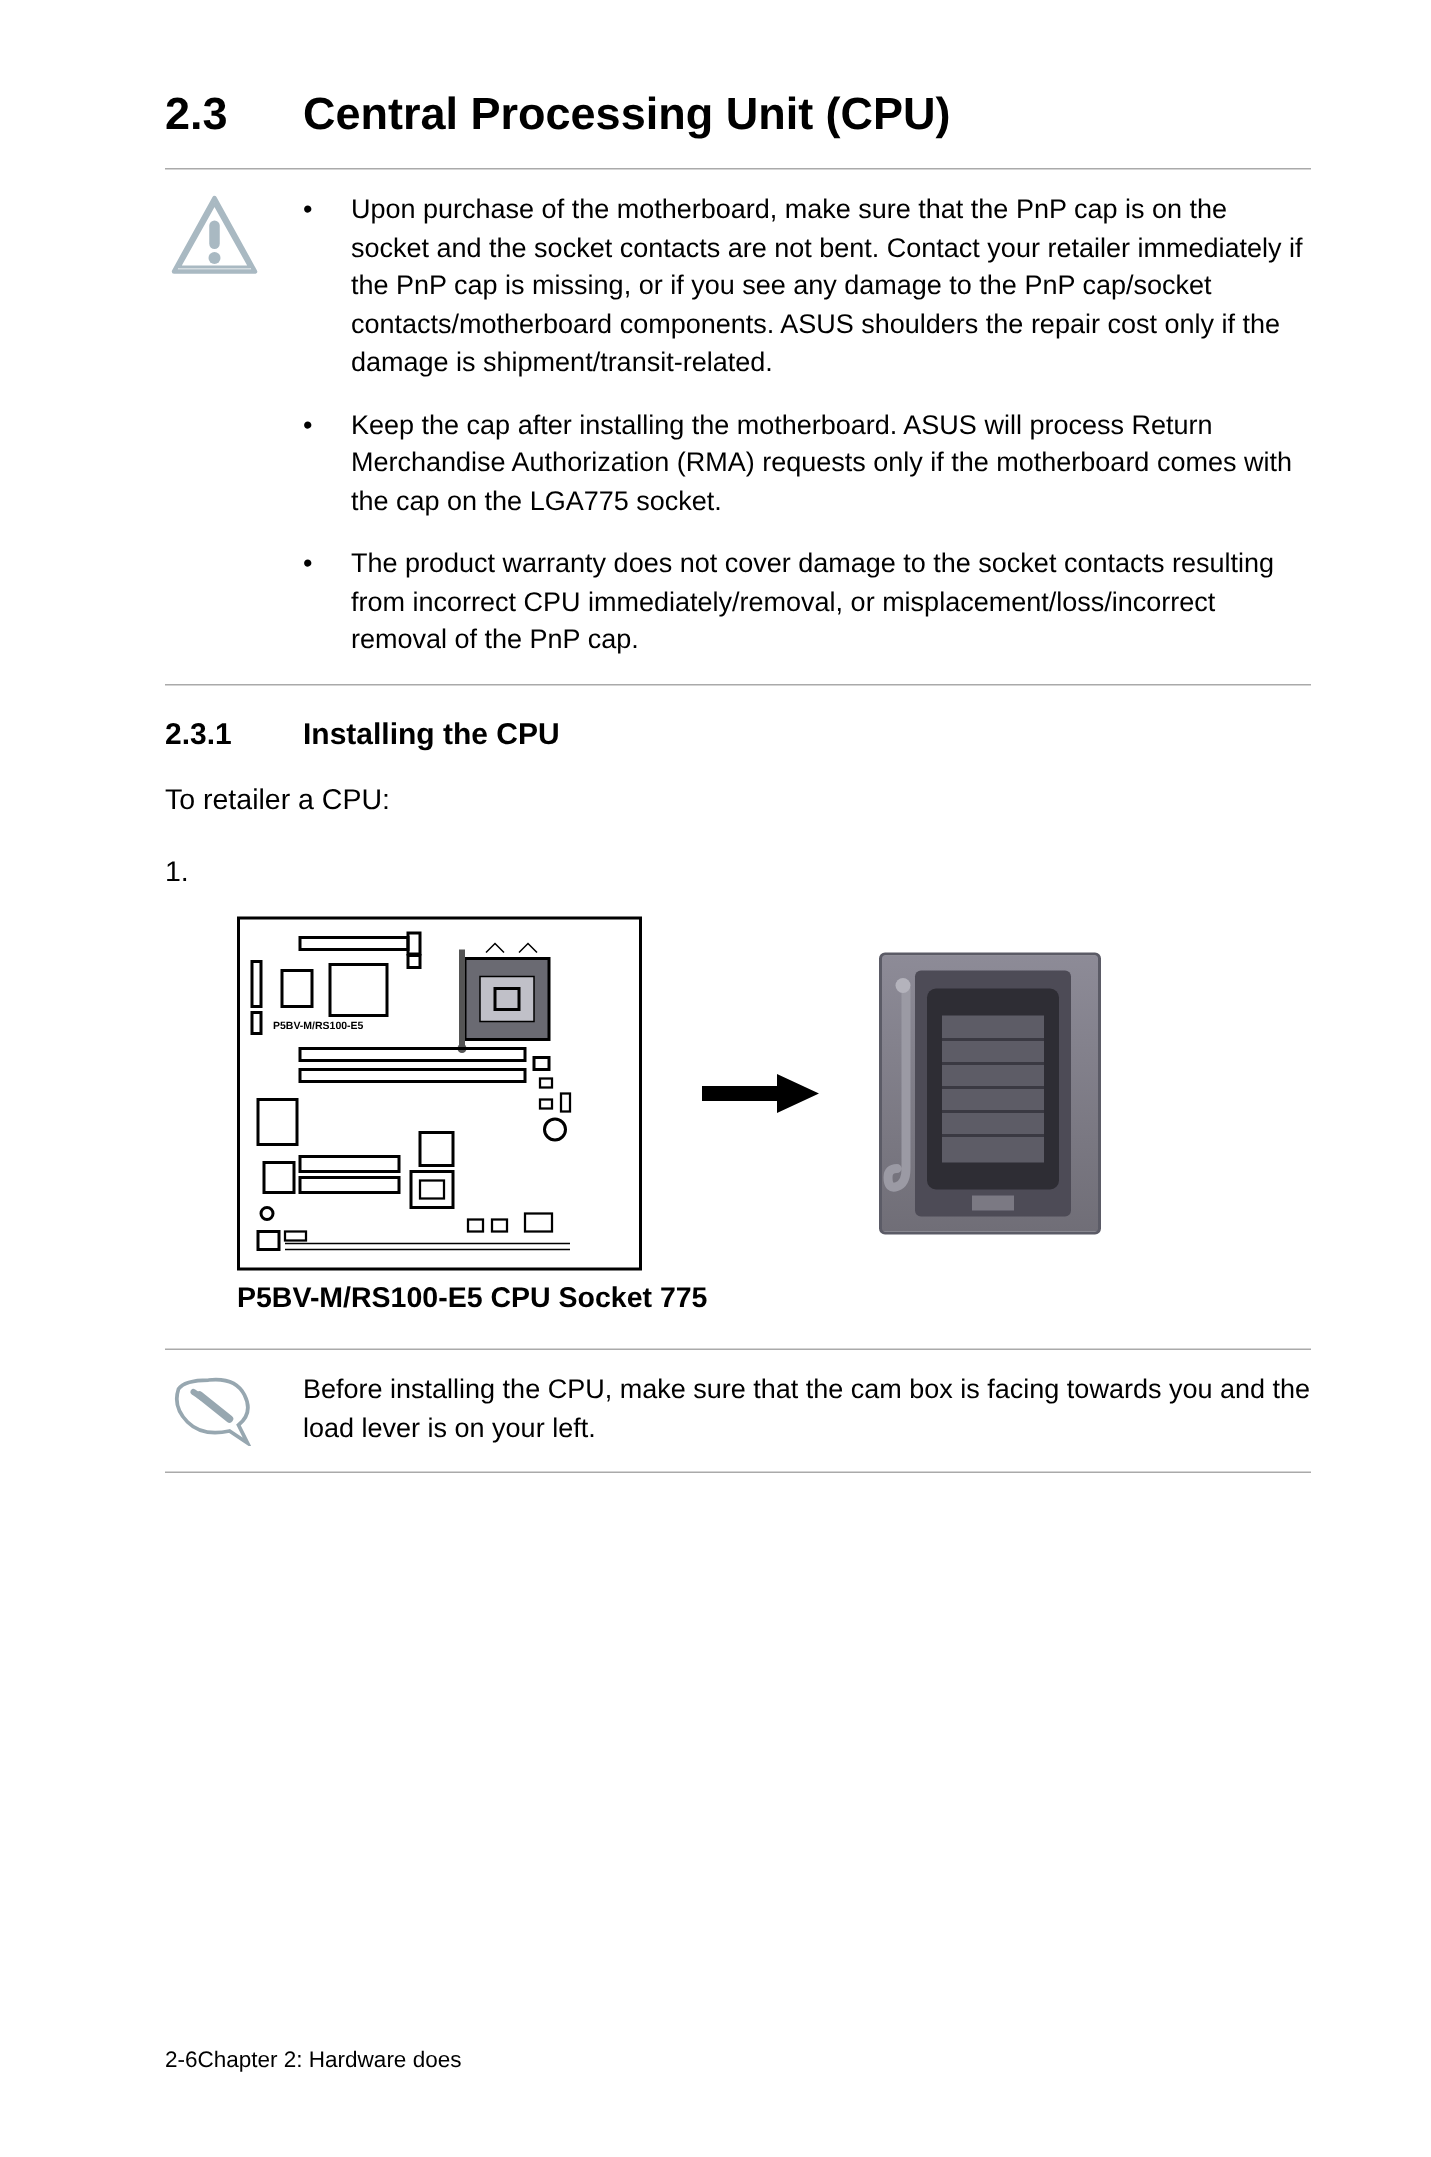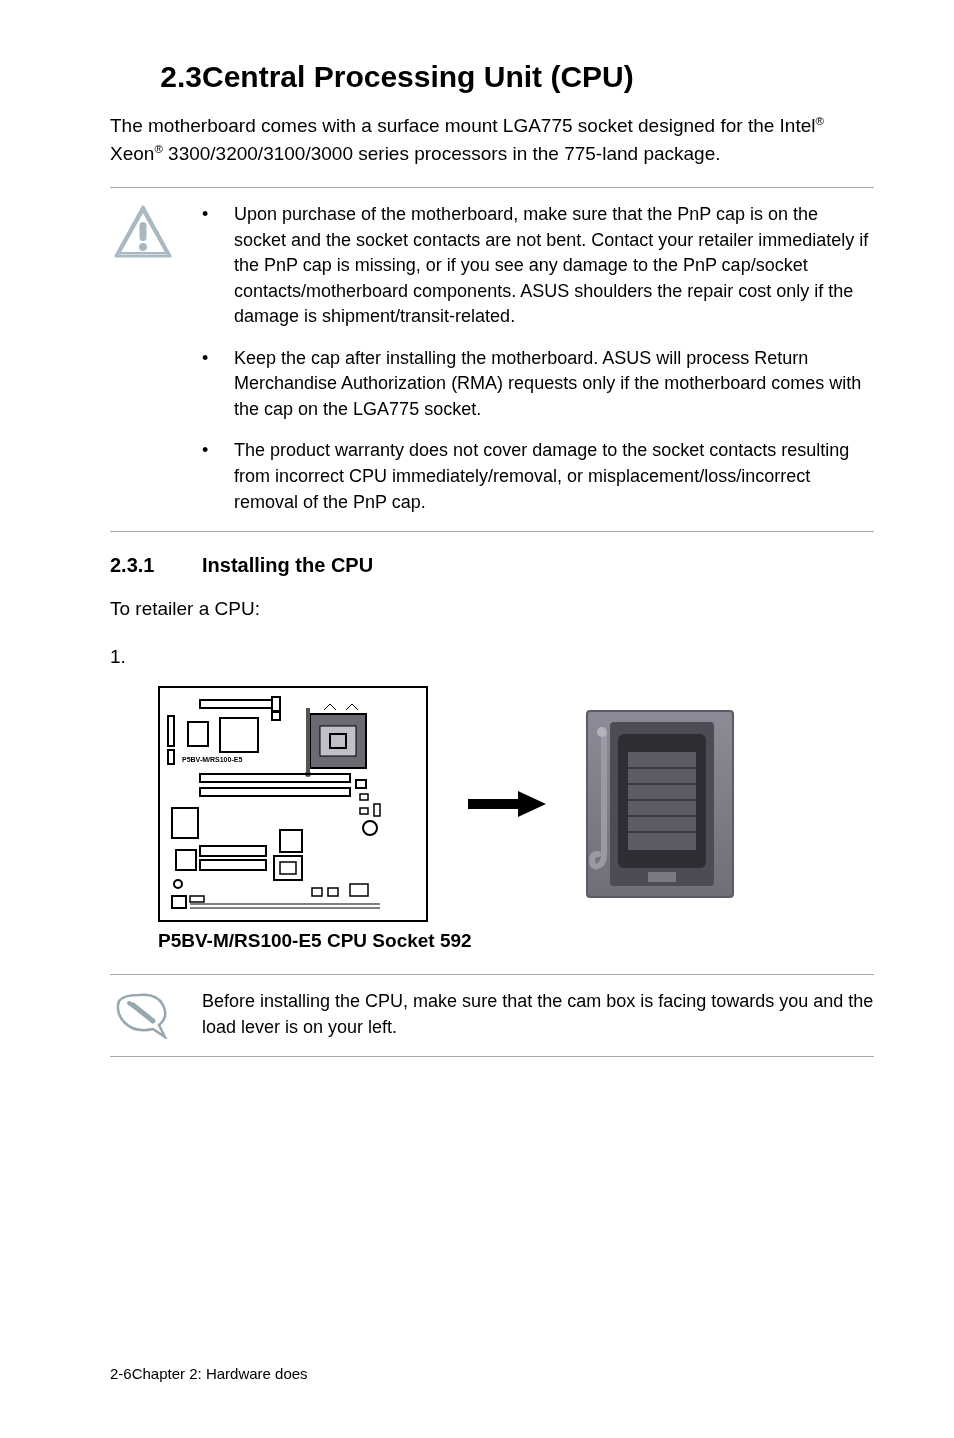--- a/index.html
+++ b/index.html
@@ -1,19 +1,19 @@
 <!DOCTYPE html>
 <html><head>
 <meta charset="utf-8">
 <style>
   * { box-sizing: border-box; margin: 0; padding: 0; }
   html, body { width: 954px; height: 1438px; background: #fff; font-family: Arial, Helvetica, sans-serif; color: #000; }
   .page { padding: 60px 80px 40px 110px; position: relative; height: 100%; }
   .h1 { font-size: 30px; font-weight: bold; font-family: Verdana, Arial, sans-serif; margin-bottom: 18px; }
-  .h1 .num { display: inline-block; width: 92px; text-align: right; }
+  .h1 .num { display: inline-block; width: 92px; }
   .body-text { font-size: 19px; line-height: 1.45; margin-bottom: 20px; }
   sup { font-size: 0.6em; vertical-align: super; }
   .callout { display: flex; gap: 26px; margin: 6px 0 22px 0; border-top: 1px solid #aaa; border-bottom: 1px solid #aaa; padding: 14px 0 16px 0; }
   .callout .icon-col { width: 66px; flex: 0 0 66px; display: flex; justify-content: center; align-items: flex-start; padding-top: 2px; }
   .callout .text-col { flex: 1; font-size: 18px; line-height: 1.42; }
   .callout ul { list-style: none; padding: 0; }
   .callout li { display: flex; gap: 22px; margin-bottom: 16px; }
   .callout li:last-child { margin-bottom: 0; }
   .callout li .bullet { flex: 0 0 10px; }
   .h2 { font-size: 20px; font-weight: bold; margin: 8px 0 18px 0; }
@@ -32,23 +32,20 @@
 </style>
 </head>
 <body>
 
 <div class="page">
 
   <h1 class="h1">
     <span class="num">2.3</span><span>Central Processing Unit (CPU)</span>
   </h1>
 
-  <p class="body-text">
-    <span>The motherboard comes with a surface mount LGA775 socket designed for the Intel</span><sup>®</sup><span> Xeon</span><sup>®</sup><span> 3300/3200/3100/3000 series processors in the 775-land package.</span>
-  </p>
 
   <div class="callout">
     <div class="icon-col">
       <svg width="62" height="56" viewBox="0 0 62 56">
         <path d="M31 3 L58 52 L4 52 Z" fill="none" stroke="#a9b9c2" stroke-width="3" stroke-linejoin="round"></path>
         <path d="M31 7 L54.5 49 L7.5 49 Z" fill="none" stroke="#a9b9c2" stroke-width="2" stroke-linejoin="round"></path>
         <rect x="27.5" y="18" width="7" height="19" rx="3.5" fill="#a9b9c2"></rect>
         <circle cx="31" cy="43" r="4" fill="#a9b9c2"></circle>
       </svg>
     </div>
@@ -158,21 +155,21 @@
           <line x1="40" y1="120" x2="108" y2="120"></line>
         </g>
         <rect x="60" y="160" width="28" height="10" fill="#7b7983"></rect>
 
         <path d="M16 22 l0 120 q0 10 -6 12 q-6 2 -6 -6 q0 -6 6 -6" fill="none" stroke="#9b9aa4" stroke-width="6" stroke-linecap="round"></path>
         <circle cx="14" cy="20" r="5" fill="#b4b3bc"></circle>
       </svg>
     </div>
   </div>
 
-  <div class="caption">P5BV-M/RS100-E5 CPU Socket 592</div>
+  <div class="caption">P5BV-M/RS100-E5 CPU Socket 775</div>
 
   <div class="callout">
     <div class="icon-col">
       <svg width="60" height="48" viewBox="0 0 60 48">
         <path d="M6 10 Q2 22 12 32 Q22 42 40 38 L52 46 L46 34 Q56 26 50 14 Q44 2 26 4 Q10 4 6 10 Z" fill="none" stroke="#97a7b0" stroke-width="2.5"></path>
         <path d="M20 14 L40 30" stroke="#97a7b0" stroke-width="5" stroke-linecap="round"></path>
         <path d="M16 12 L22 16" stroke="#97a7b0" stroke-width="4" stroke-linecap="round"></path>
       </svg>
     </div>
     <div class="text-col">

